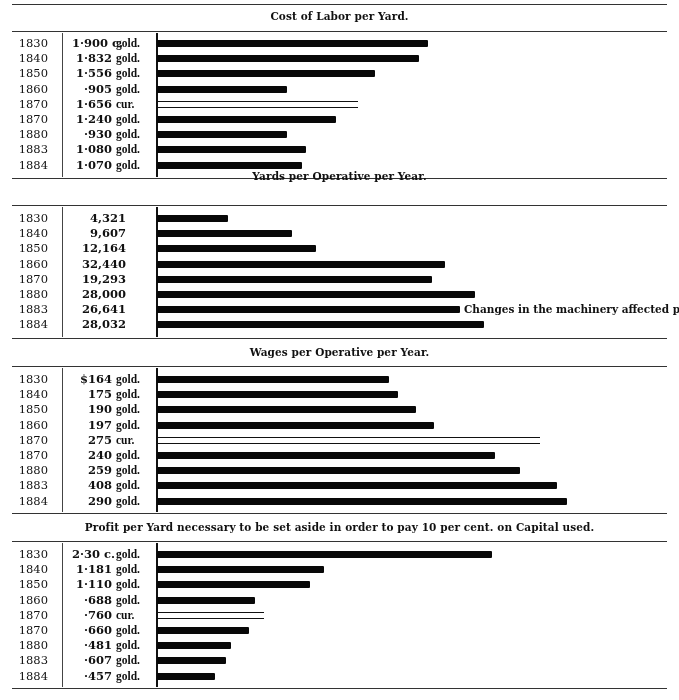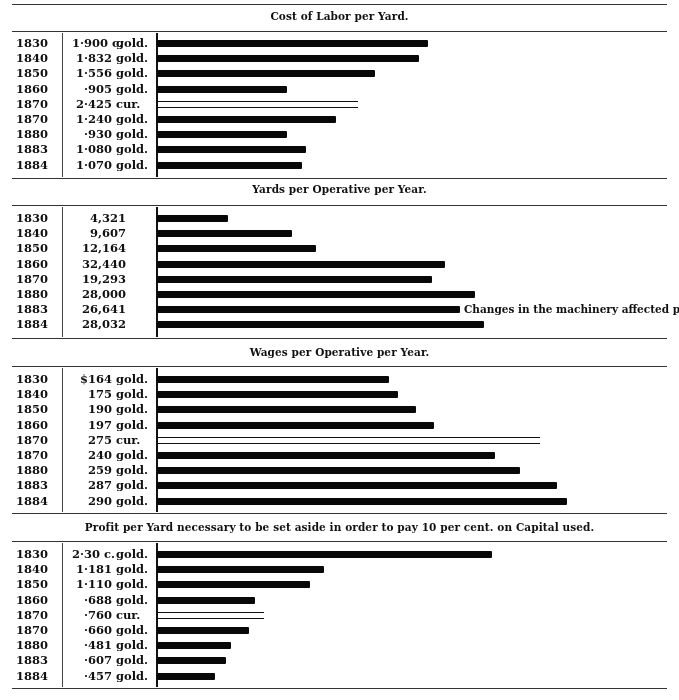--- a/index.html
+++ b/index.html
@@ -5,24 +5,24 @@
   html, body { margin: 0; padding: 0; background: #ffffff; }
   body { width: 679px; height: 700px; position: relative; overflow: hidden;
          font-family: "DejaVu Serif", "Liberation Serif", serif; color: #111; }
   .rule { position: absolute; left: 12px; width: 655px; height: 1px; background: #333; }
   .section-title { position: absolute; left: 0; width: 679px; text-align: center;
          font-size: 10.5px; font-weight: bold; letter-spacing: 0.1px; }
   .vline { position: absolute; width: 1px; background: #444; }
   .vline.axis { width: 1.5px; background: #111; }
   .row { position: absolute; left: 0; width: 679px; height: 15px; }
   .year { position: absolute; left: 12px; width: 36px; text-align: right;
-          font-size: 11.5px; font-weight: bold; line-height: 15px; }
+          font-size: 11.5px; font-weight: normal; line-height: 15px; }
   .val { position: absolute; font-size: 11.5px; font-weight: bold; line-height: 15px; white-space: pre; }
   .val.num { left: 72px; width: 40px; text-align: right; }
-  .val.unit { left: 116px; }
+  .val.unit { left: 116px; font-family: Liberation Serif, serif; }
   .val.right { left: 60px; width: 66px; text-align: right; }
   .bar { position: absolute; left: 157px; height: 7px; top: 4px; background: #080808; border-radius: 0 1px 1px 0; }
   .bar.double { height: 7px; top: 4px; background: transparent;
           border-top: 1.6px solid #111; border-bottom: 1.6px solid #111; box-sizing: border-box; border-radius: 0; }
   .note { position: absolute; font-size: 10.5px; font-weight: bold; line-height: 15px; white-space: nowrap; }
 </style>
 </head>
 <body>
 
 <div>
@@ -51,21 +51,21 @@
         <div class="bar" style="width:218px"></div>
       </div>
       <div class="row" style="top:81.6px">
         <span class="year">1860</span>
         <span class="val num">·905</span>
         <span class="val unit">gold.</span>
         <div class="bar" style="width:130px"></div>
       </div>
       <div class="row" style="top:96.8px">
         <span class="year">1870</span>
-        <span class="val num">2·425</span>
+        <span class="val num">1·656</span>
         <span class="val unit">cur.</span>
         <div class="bar double" style="width:201px"></div>
       </div>
       <div class="row" style="top:112px">
         <span class="year">1870</span>
         <span class="val num">1·240</span>
         <span class="val unit">gold.</span>
         <div class="bar" style="width:179px"></div>
       </div>
       <div class="row" style="top:127.19999999999999px">
@@ -84,21 +84,21 @@
         <span class="year">1884</span>
         <span class="val num">1·070</span>
         <span class="val unit">gold.</span>
         <div class="bar" style="width:145px"></div>
       </div>
     </div>
   <div class="rule" style="top:178px"></div>
 </div>
 
 <div>
-  <div class="section-title" style="top:183px">Yards per Operative per Year.</div>
+  <div class="section-title" style="top:170px">Yards per Operative per Year.</div>
   <div class="rule" style="top:205px"></div>
   <div class="vline" style="left:62px;top:207px;height:130px"></div>
   <div class="vline axis" style="left:156px;top:207px;height:130px"></div>
   <div id="rows-1">
       <div class="row" style="top:211px">
         <span class="year">1830</span>
         <span class="val right">4,321</span>
         <div class="bar" style="width:71px"></div>
       </div>
       <div class="row" style="top:226.2px">
@@ -184,21 +184,21 @@
         <div class="bar" style="width:338px"></div>
       </div>
       <div class="row" style="top:463.2px">
         <span class="year">1880</span>
         <span class="val num">259</span>
         <span class="val unit">gold.</span>
         <div class="bar" style="width:363px"></div>
       </div>
       <div class="row" style="top:478.4px">
         <span class="year">1883</span>
-        <span class="val num">287</span>
+        <span class="val num">408</span>
         <span class="val unit">gold.</span>
         <div class="bar" style="width:400px"></div>
       </div>
       <div class="row" style="top:493.6px">
         <span class="year">1884</span>
         <span class="val num">290</span>
         <span class="val unit">gold.</span>
         <div class="bar" style="width:410px"></div>
       </div>
     </div>

